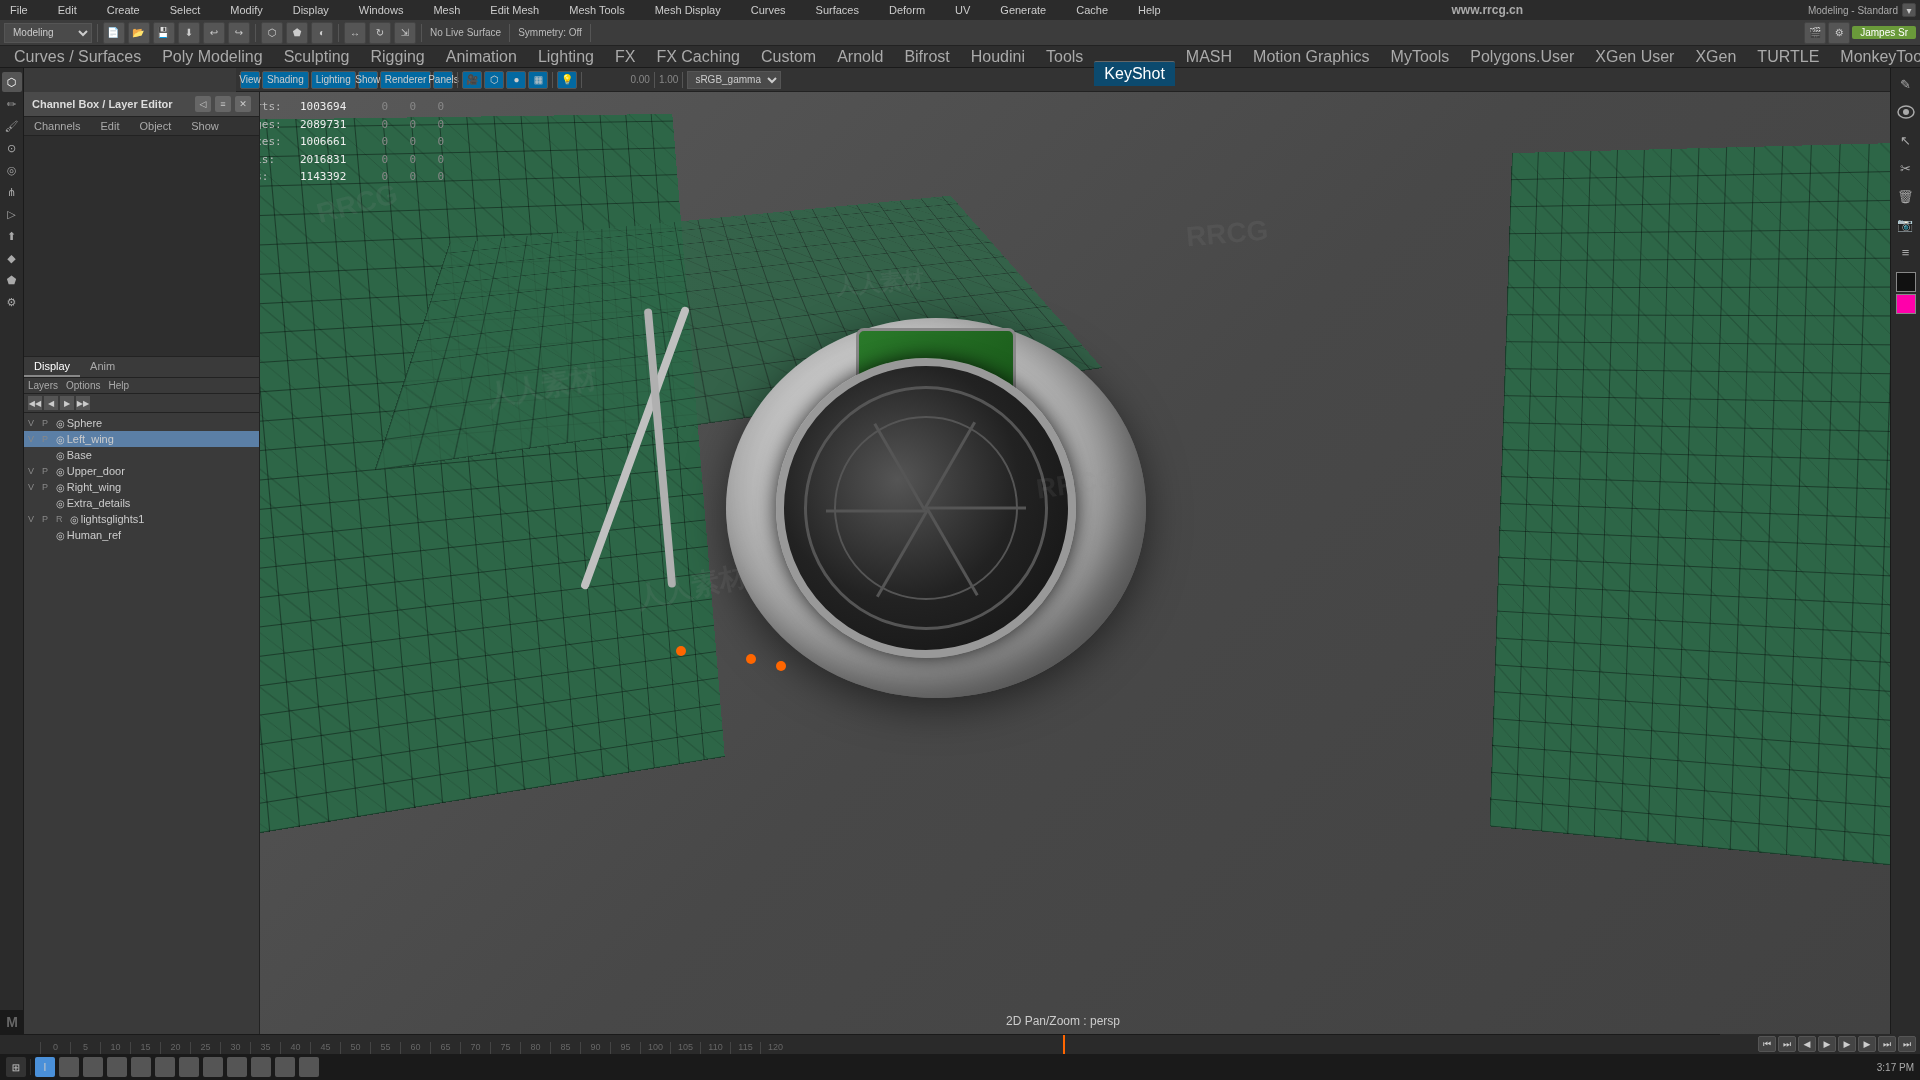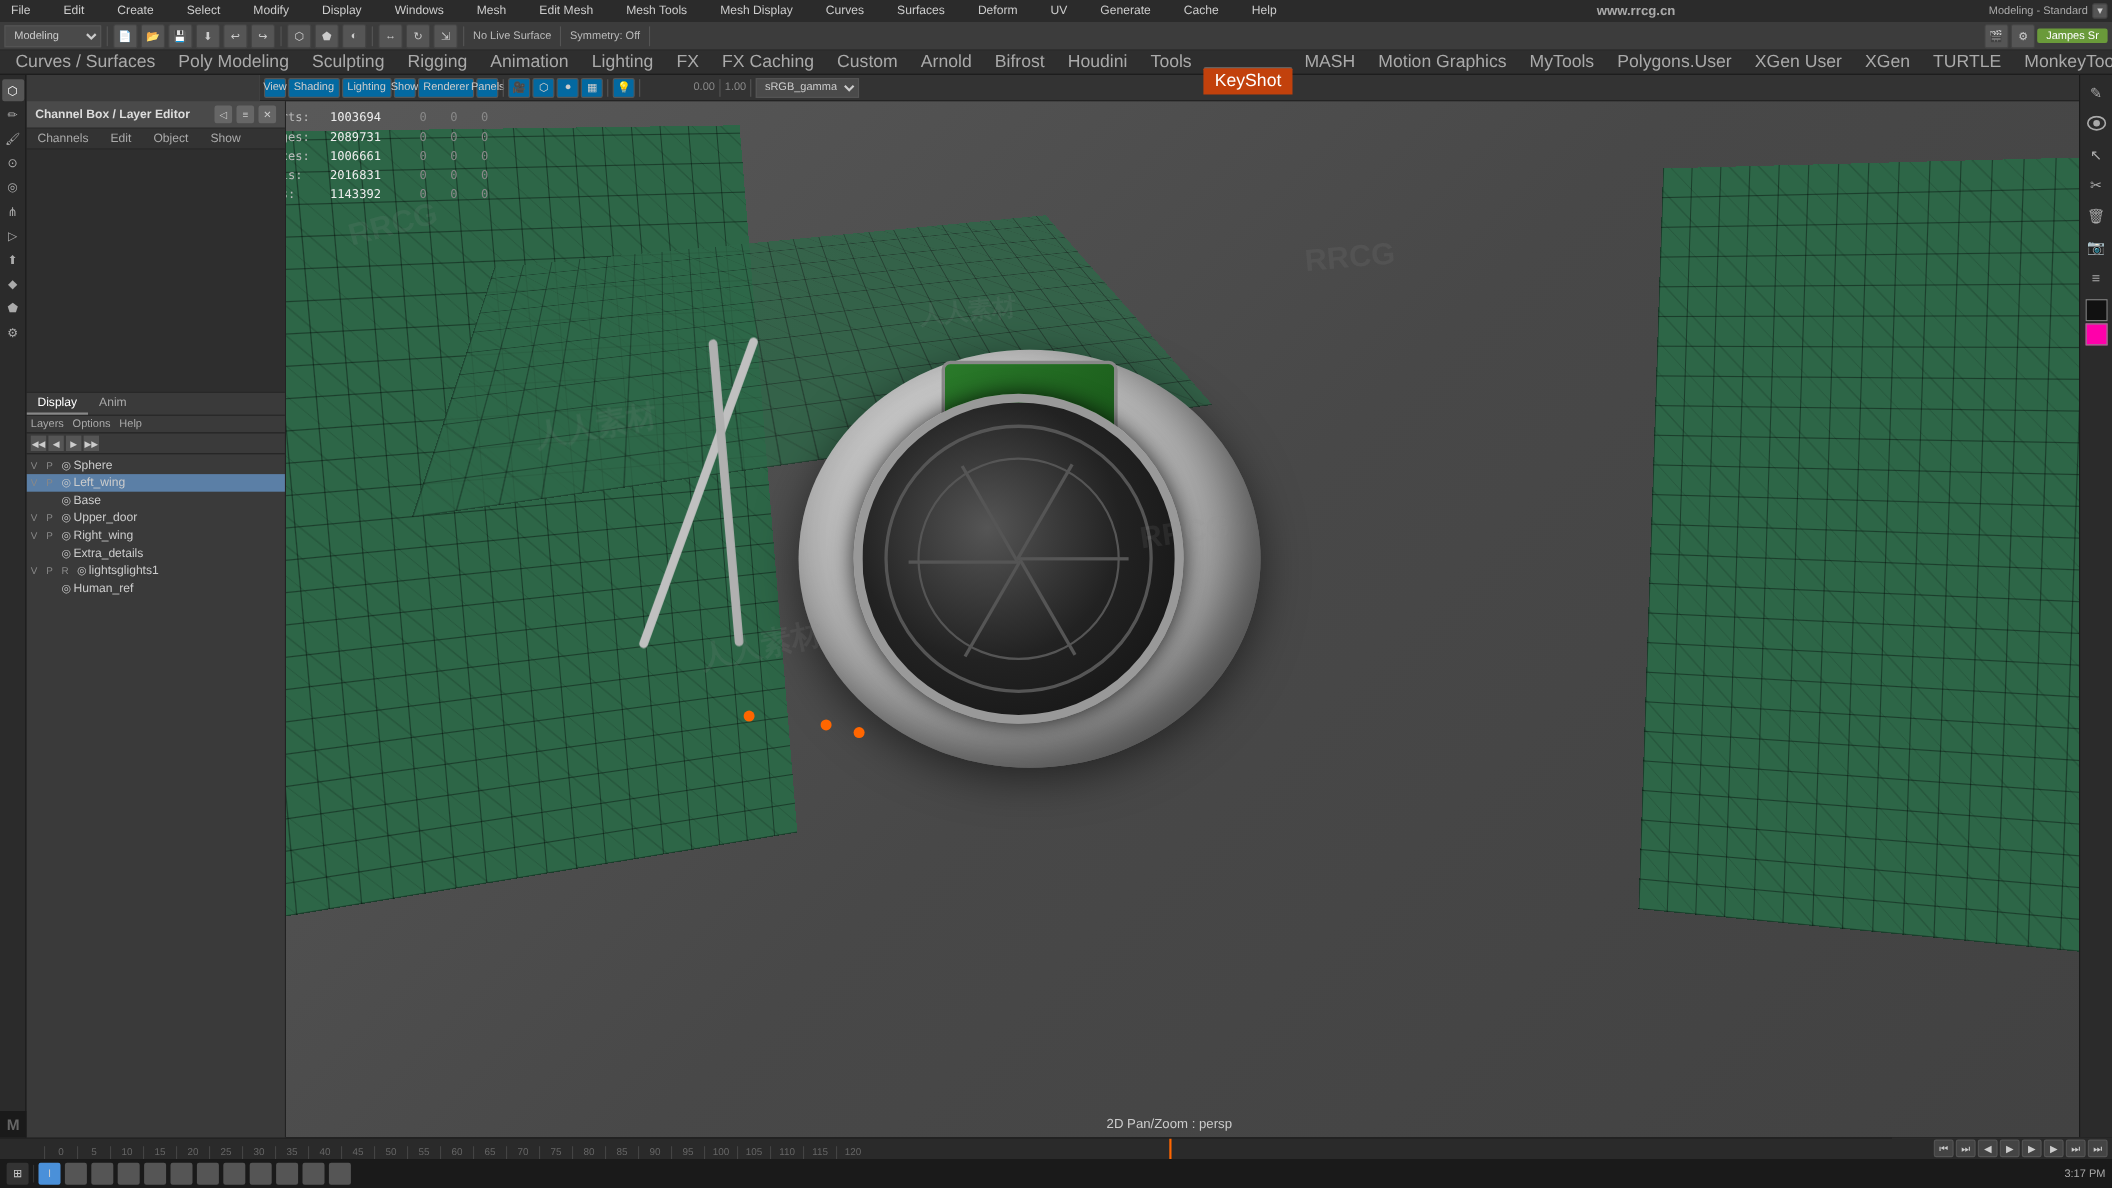--- a/index.html
+++ b/index.html
@@ -91,21 +91,21 @@
       border-bottom: 1px solid #1a1a1a;
     }
     .tab-item {
       padding: 3px 10px;
       font-size: 16px;
       color: #aaa;
       cursor: pointer;
       border-radius: 2px 2px 0 0;
       white-space: nowrap;
     }
-    .tab-item.active { background: #c2410c; color: #fff; border-top: 1px solid #666; margin-top: 33px; }
+    .tab-item.active { background: #0c4a6e; color: #fff; border-top: 1px solid #666; margin-top: 33px; }
 
     
     #left-panel {
       position: absolute;
       top: 68px; left: 0;
       width: 236px;
       bottom: 46px;
       background: #3a3a3a;
       border-right: 1px solid #222;
       z-index: 50;

